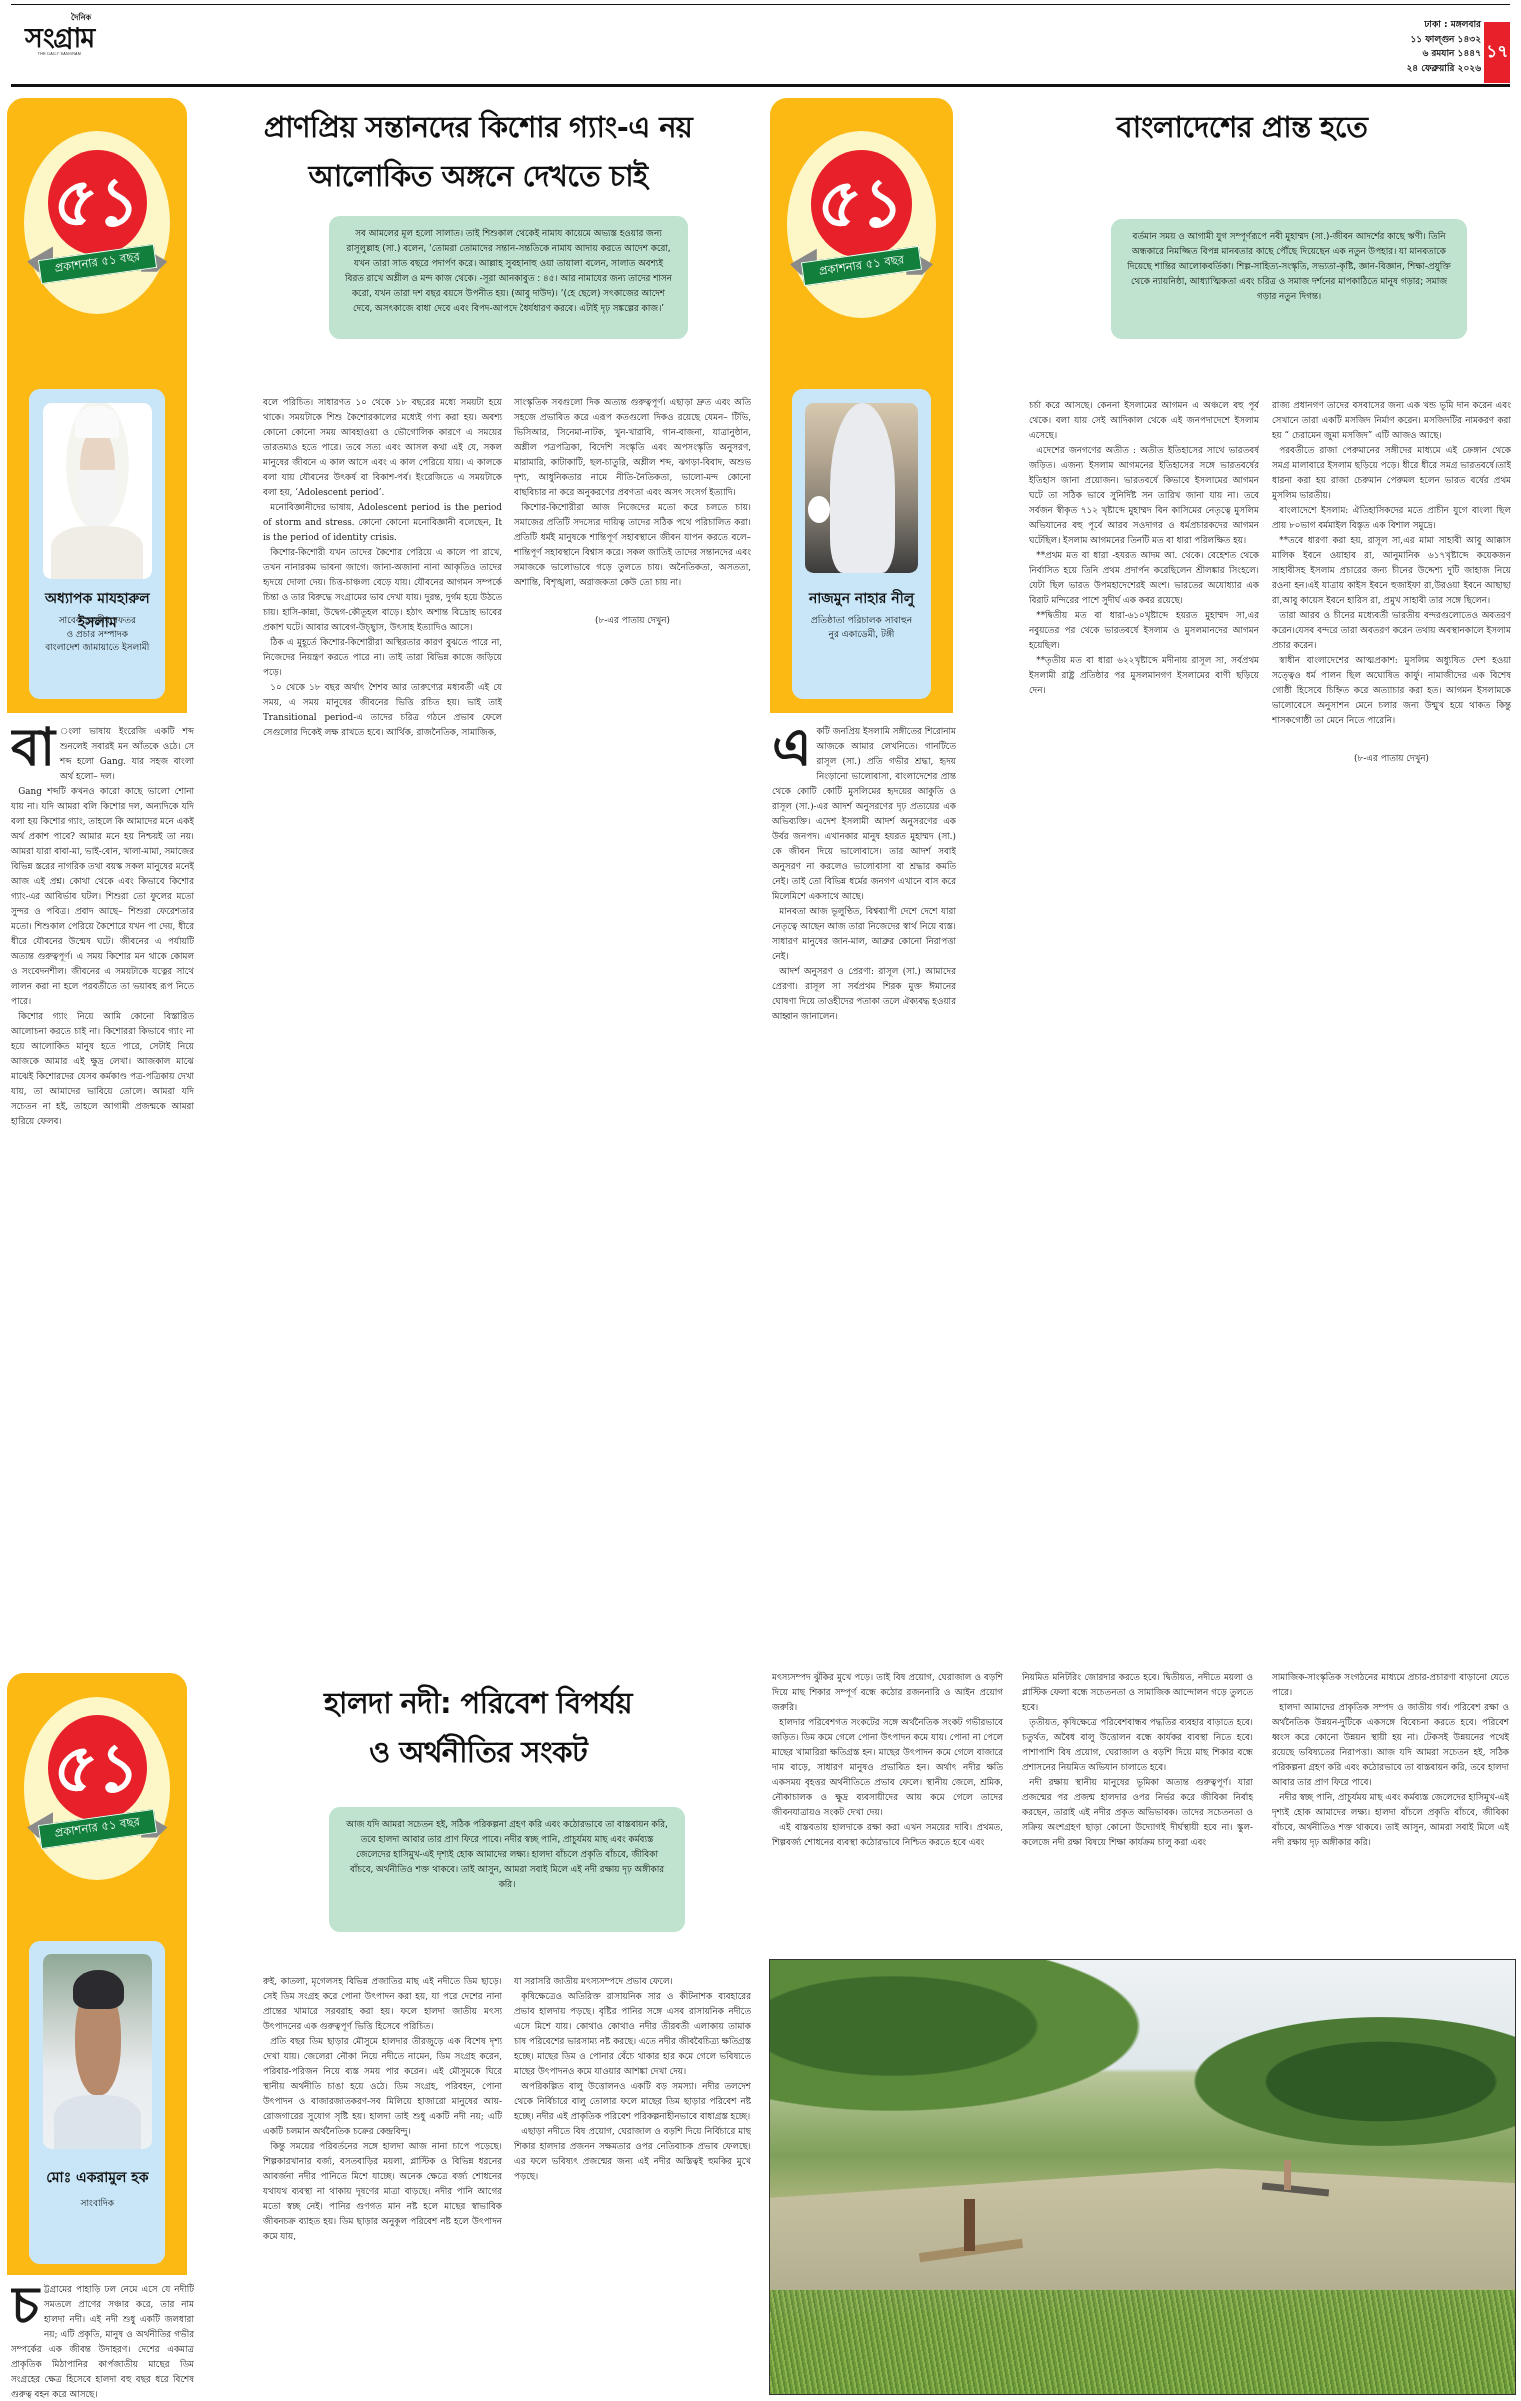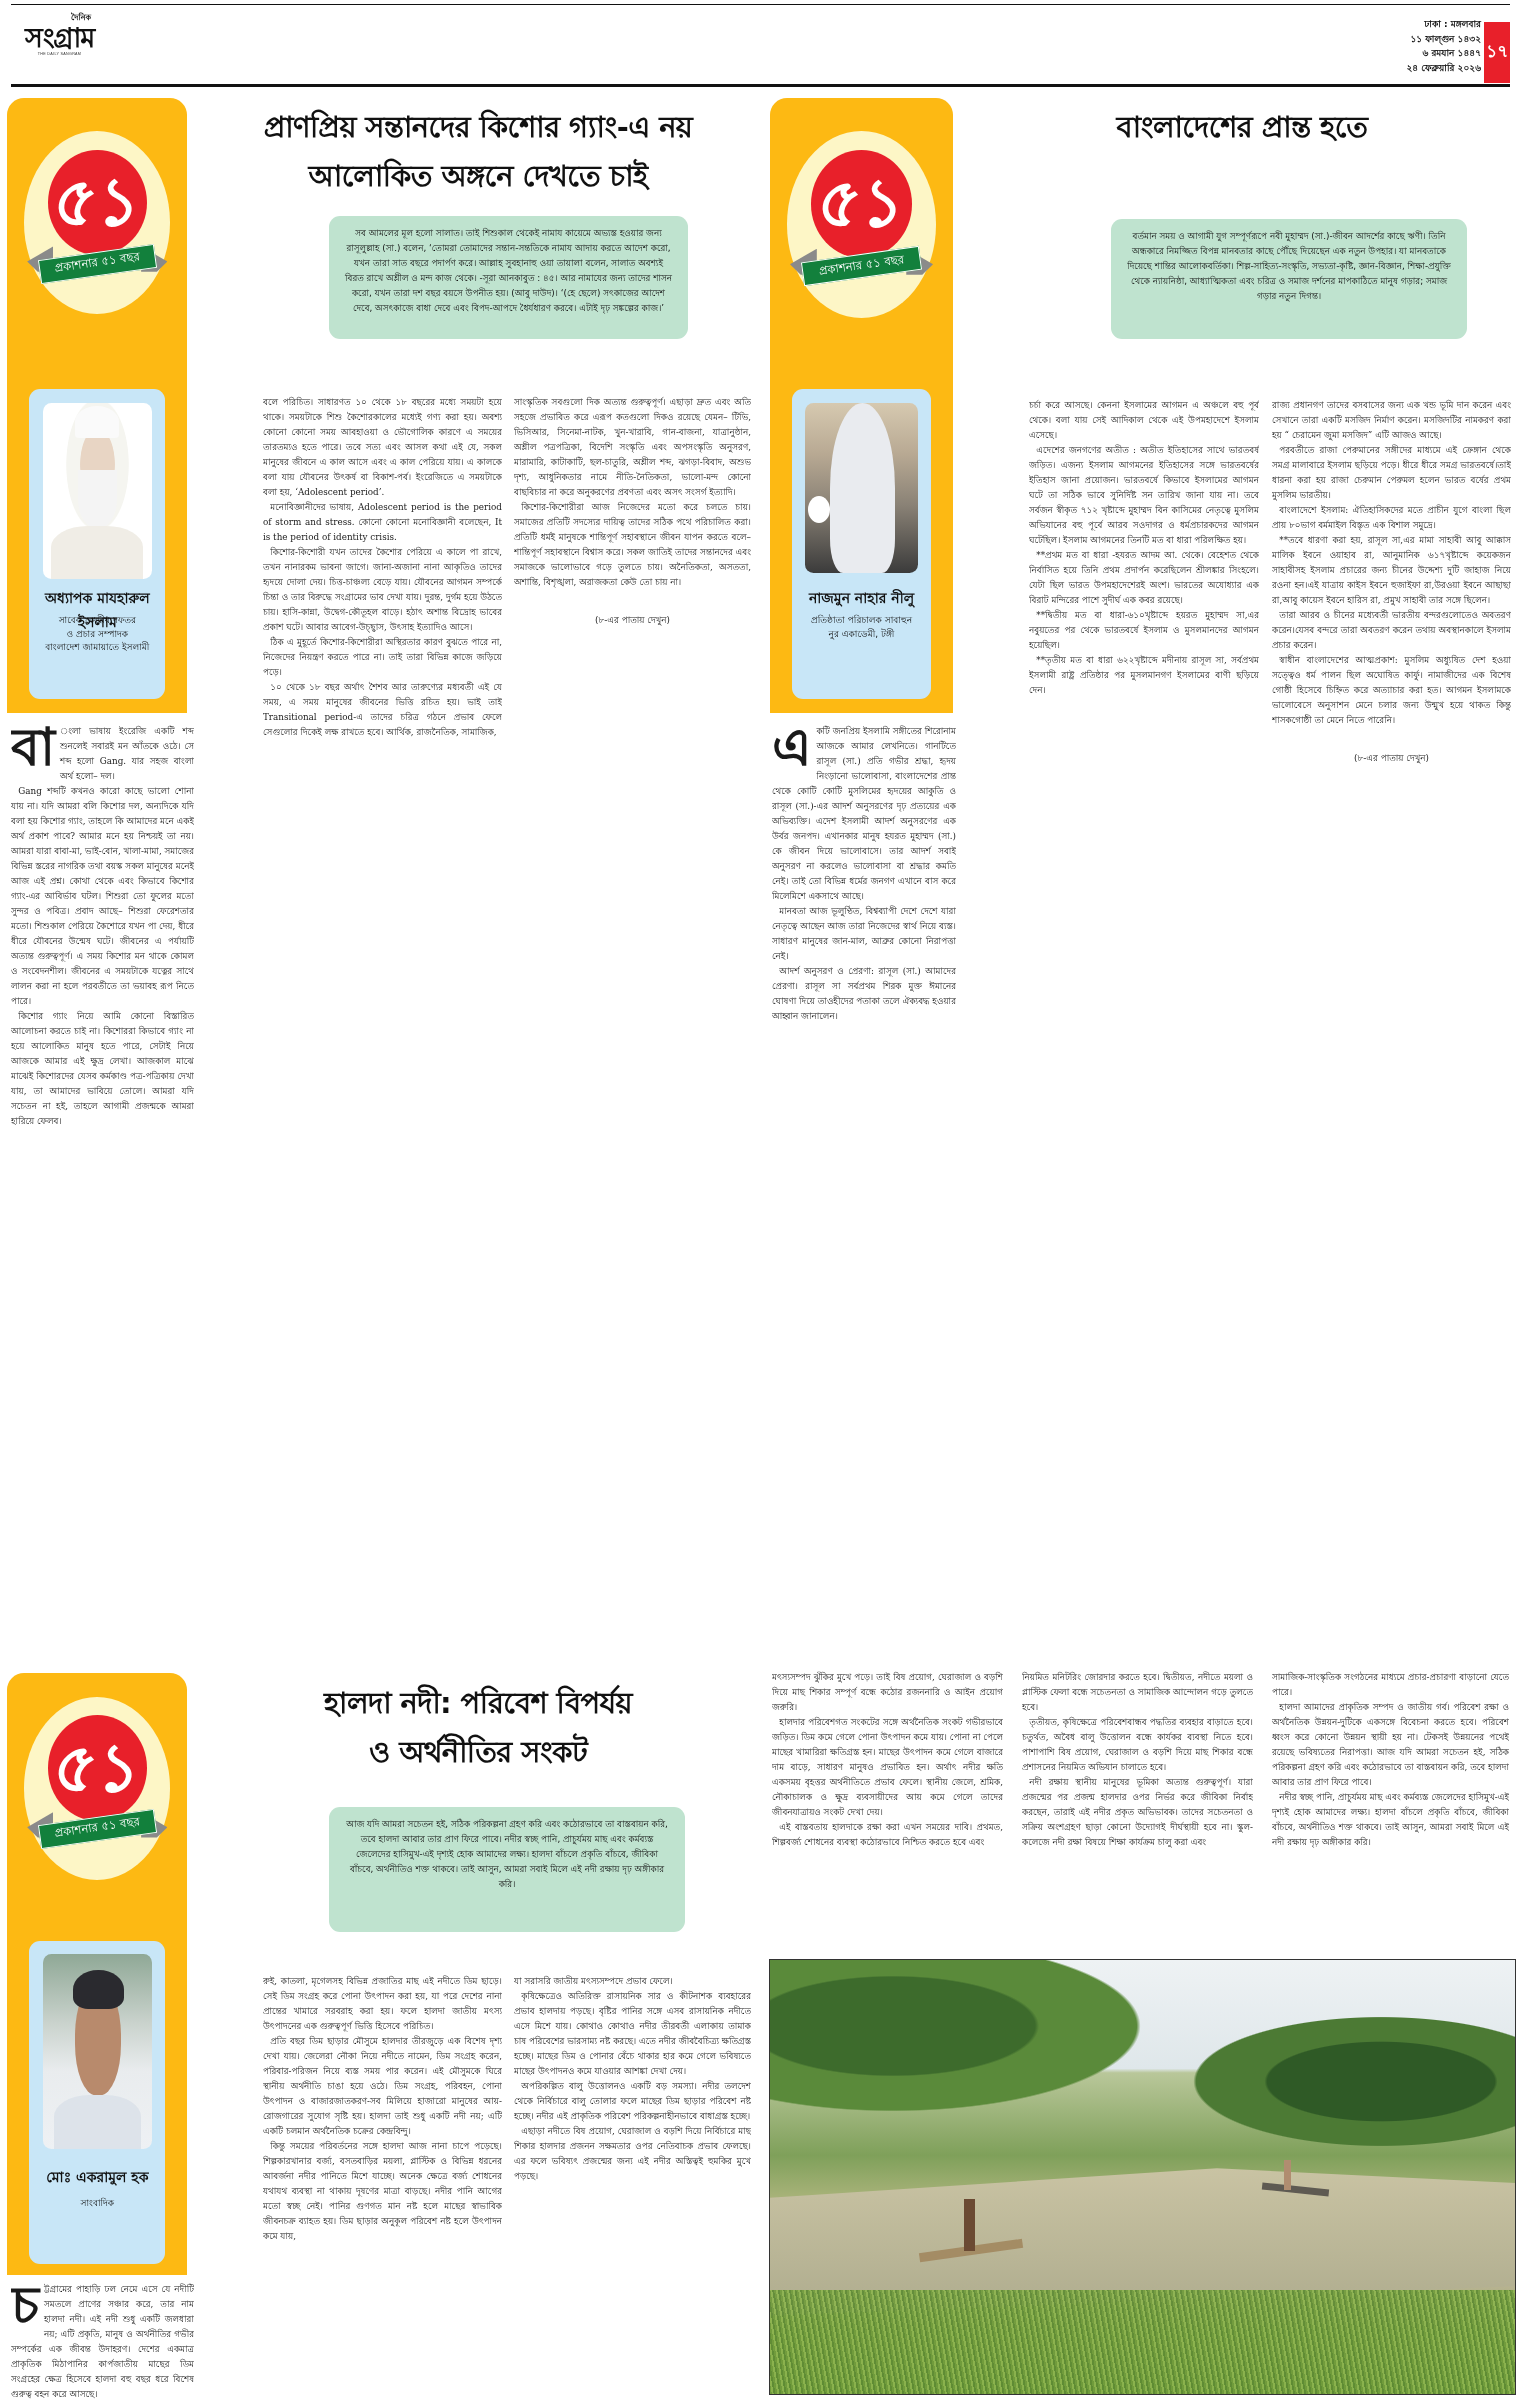--- a/index.html
+++ b/index.html
@@ -139,21 +139,21 @@
     <div>বাংলাদেশের প্রান্ত হতে</div>
   </h1>
   <div class="callout" style="left:350px;top:128px;width:356px;height:120px;">বর্তমান সময় ও আগামী যুগ সম্পূর্ণরূপে নবী মুহাম্মদ (সা.)-জীবন আদর্শের কাছে ঋণী। তিনি অন্ধকারে নিমজ্জিত বিপন্ন মানবতার কাছে পৌঁছে দিয়েছেন এক নতুন উপহার। যা মানবতাকে দিয়েছে শান্তির আলোকবর্তিকা। শিল্প-সাহিত্য-সংস্কৃতি, সভ্যতা-কৃষ্টি, জ্ঞান-বিজ্ঞান, শিক্ষা-প্রযুক্তি থেকে ন্যায়নিষ্ঠা, আধ্যাত্মিকতা এবং চরিত্র ও সমাজ দর্শনের মাপকাঠিতে মানুষ গড়ার; সমাজ গড়ার নতুন দিগন্ত।</div>
   <div class="col" style="left:11px;top:633px;width:184px;height:925px;">
     <span class="dropcap">এ</span>
     <p class="first">কটি জনপ্রিয় ইসলামি সঙ্গীতের শিরোনাম আজকে আমার লেখনিতে। গানটিতে রাসূল (সা.) প্রতি গভীর শ্রদ্ধা, হৃদয় নিংড়ানো ভালোবাসা, বাংলাদেশের প্রান্ত থেকে কোটি কোটি মুসলিমের হৃদয়ের আকুতি ও রাসূল (সা.)-এর আদর্শ অনুসরণের দৃঢ় প্রত্যয়ের এক অভিব্যক্তি। এদেশ ইসলামী আদর্শ অনুসরণের এক উর্বর জনপদ। এখানকার মানুষ হযরত মুহাম্মদ (সা.) কে জীবন দিয়ে ভালোবাসে। তার আদর্শ সবাই অনুসরণ না করলেও ভালোবাসা বা শ্রদ্ধার কমতি নেই। তাই তো বিভিন্ন ধর্মের জনগণ এখানে বাস করে মিলেমিশে একসাথে আছে।</p>
     <p>মানবতা আজ ভূলুণ্ঠিত, বিশ্বব্যাপী দেশে দেশে যারা নেতৃত্বে আছেন আজ তারা নিজেদের স্বার্থ নিয়ে ব্যস্ত। সাধারণ মানুষের জান-মাল, আব্রুর কোনো নিরাপত্তা নেই।</p>
     <p>আদর্শ অনুসরণ ও প্রেরণা: রাসূল (সা.) আমাদের প্রেরণা। রাসূল সা সর্বপ্রথম শিরক মুক্ত ঈমানের ঘোষণা দিয়ে তাওহীদের পতাকা তলে ঐক্যবদ্ধ হওয়ার আহ্বান জানালেন।</p>
   </div>
   <div class="col" style="left:268px;top:307px;width:230px;height:1248px;">
-    <p class="first">চর্চা করে আসছে। কেননা ইসলামের আগমন এ অঞ্চলে বহু পূর্ব থেকে। বলা যায় সেই আদিকাল থেকে এই উপমহাদেশে ইসলাম এসেছে।</p>
+    <p class="first">চর্চা করে আসছে। কেননা ইসলামের আগমন এ অঞ্চলে বহু পূর্ব থেকে। বলা যায় সেই আদিকাল থেকে এই জনপদাদেশে ইসলাম এসেছে।</p>
     <p>এদেশের জনগণের অতীত : অতীত ইতিহাসের সাথে ভারতবর্ষ জড়িত। এজন্য ইসলাম আগমনের ইতিহাসের সঙ্গে ভারতবর্ষের ইতিহাস জানা প্রয়োজন। ভারতবর্ষে কিভাবে ইসলামের আগমন ঘটে তা সঠিক ভাবে সুনির্দিষ্ট সন তারিখ জানা যায় না। তবে সর্বজন স্বীকৃত ৭১২ খৃষ্টাব্দে মুহাম্মদ বিন কাসিমের নেতৃত্বে মুসলিম অভিযানের বহু পূর্বে আরব সওদাগর ও ধর্মপ্রচারকদের আগমন ঘটেছিল। ইসলাম আগমনের তিনটি মত বা ধারা পরিলক্ষিত হয়।</p>
     <p>**প্রথম মত বা ধারা -হযরত আদম আ. থেকে। বেহেশত থেকে নির্বাসিত হয়ে তিনি প্রথম প্রদার্পন করেছিলেন শ্রীলঙ্কার সিংহলে। যেটা ছিল ভারত উপমহাদেশেরই অংশ। ভারতের অযোধ্যার এক বিরাট মন্দিরের পাশে সুদীর্ঘ এক কবর রয়েছে।</p>
     <p>**দ্বিতীয় মত বা ধারা-৬১০খৃষ্টাব্দে হয়রত মুহাম্মদ সা,এর নবুয়তের পর থেকে ভারতবর্ষে ইসলাম ও মুসলমানদের আগমন হয়েছিল।</p>
     <p>**তৃতীয় মত বা ধারা ৬২২খৃষ্টাব্দে মদীনায় রাসূল সা, সর্বপ্রথম ইসলামী রাষ্ট্র প্রতিষ্ঠার পর মুসলমানগণ ইসলামের বাণী ছড়িয়ে দেন।</p>
   </div>
   <div class="col" style="left:511px;top:307px;width:239px;height:1248px;">
     <p class="first">রাজ্য প্রধানগণ তাদের বসবাসের জন্য এক খন্ড ভূমি দান করেন এবং সেখানে তারা একটি মসজিদ নির্মাণ করেন। মসজিদটির নামকরণ করা হয় “ চেরামেন জুমা মসজিদ” এটি আজও আছে।</p>
     <p>পরবর্তীতে রাজা পেরুমানের সঙ্গীদের মাধ্যমে এই ক্রেঙ্গান থেকে সমগ্র মালাবারে ইসলাম ছড়িয়ে পড়ে। ধীরে ধীরে সমগ্র ভারতবর্ষে।তাই ধারনা করা হয় রাজা চেরুমান পেরুমল হলেন ভারত বর্ষের প্রথম মুসলিম ভারতীয়।</p>
     <p>বাংলাদেশে ইসলাম: ঐতিহাসিকদের মতে প্রাচীন যুগে বাংলা ছিল প্রায় ৮০ভাগ বর্মমাইল বিস্তৃত এক বিশাল সমুদ্রে।</p>
     <p>**তবে ধারণা করা হয়, রাসূল সা,এর মামা সাহাবী আবু আক্কাস মালিক ইবনে ওয়াহাব রা, আনুমানিক ৬১৭খৃষ্টাব্দে কয়েকজন সাহাবীসহ ইসলাম প্রচারের জন্য চীনের উদ্দেশ্য দুটি জাহাজ নিয়ে রওনা হন।এই যাত্রায় কাইস ইবনে হুজাইফা রা,উরওয়া ইবনে আছাছা রা,আবু কায়েস ইবনে হারিস রা, প্রমুখ সাহাবী তার সঙ্গে ছিলেন।</p>

